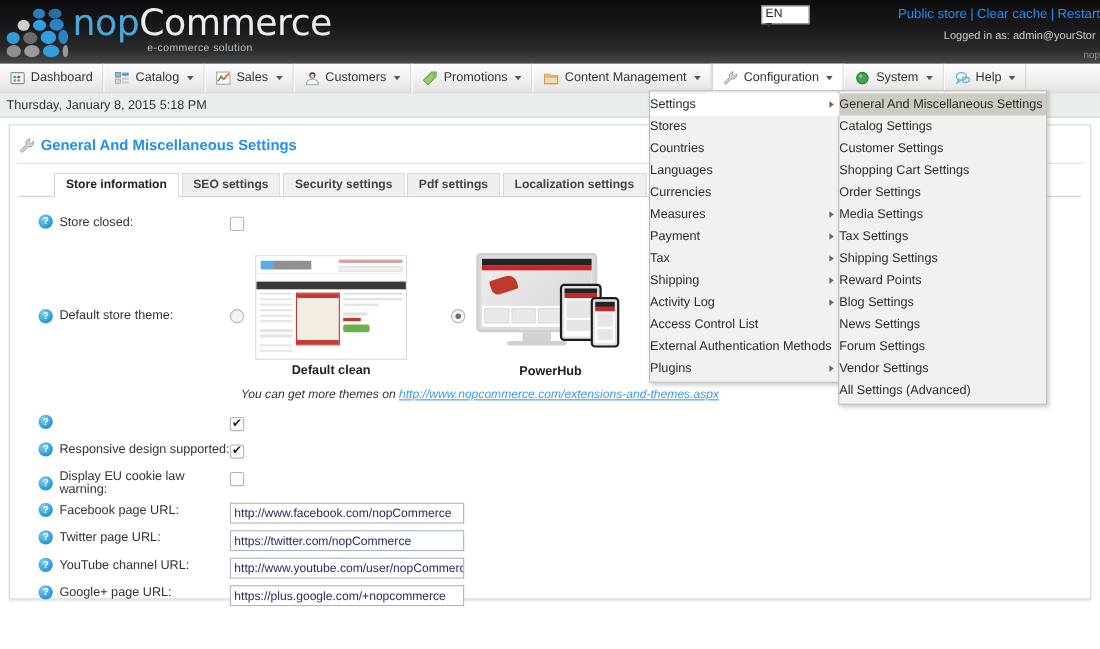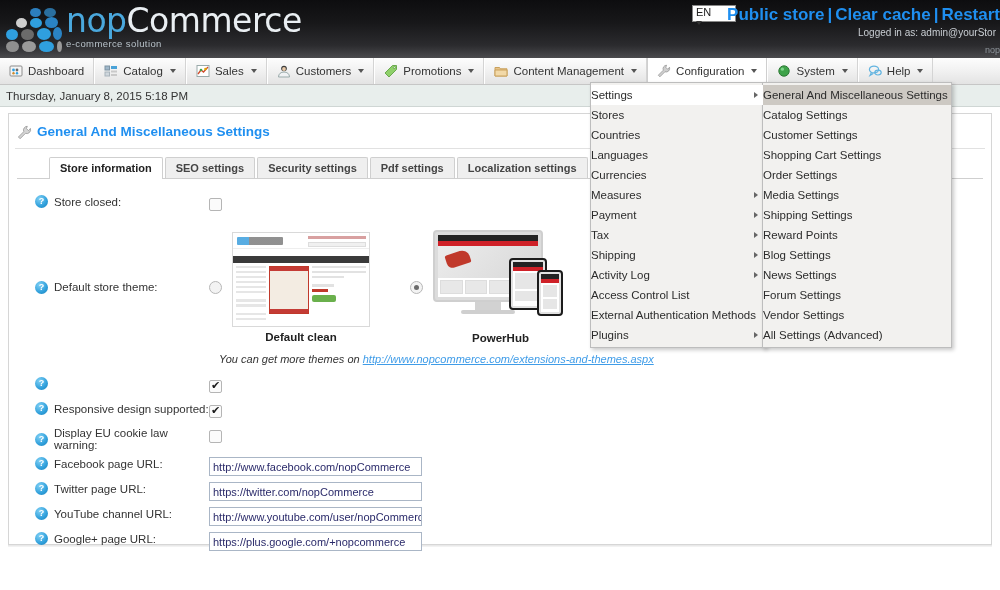--- a/index.html
+++ b/index.html
@@ -17,31 +17,31 @@
     position: absolute; left:0; top:0; width:1000px; height:58px;
     background: linear-gradient(to bottom, #0d0d0f 0%, #18181a 40%, #2b2b2e 78%, #4a4a4d 100%);
     overflow: hidden;
   }
   .logo-wrap { position:absolute; left:6px; top:4px; display:flex; align-items:flex-start; }
   .dots { position:relative; width:56px; height:44px; margin-top:4px; }
   .dots i { position:absolute; border-radius:50%; display:block; }
   .brand { margin-left:4px; line-height:1; }
   .brand .b1 { font-size:33px; color:#4aa8dd; letter-spacing:-0.5px; font-family:"DejaVu Sans", sans-serif;}
   .brand .b2 { font-size:33px; color:#e9eef2; letter-spacing:-0.5px; font-family:"DejaVu Sans", sans-serif;}
-  .tagline { margin-top:2px; text-align:left; font-size:9.5px; color:#b9c3ca; letter-spacing:0.4px; padding-right:4px;}
+  .tagline { margin-top:2px; text-align:center; font-size:9.5px; color:#b9c3ca; letter-spacing:0.4px; padding-right:4px;}
 
   .langsel {
     position:absolute; left:692px; top:5px; width:44px; height:17px;
     background:#fff; border:1px solid #888; font-size:11px; color:#222;
     display:flex; align-items:flex-start; padding:0 3px; gap:3px;flex-direction:column;
   }
   .langsel .cap { flex:1; }
   .caret-dn { width:0;height:0;border-left:3px solid transparent;border-right:3px solid transparent;border-top:4px solid #333; }
 
-  .toplinks { position:absolute; right:0px; top:5px; font-size:17px; font-weight:bold; color:#1f8ff0; white-space:nowrap; }
+  .toplinks { position:absolute; right:0px; top:5px; font-size:12px; font-weight:normal; color:#1f8ff0; white-space:nowrap; }
   .toplinks a { color:#1f8ff0; text-decoration:none; }
   .toplinks .sep { color:#1f8ff0; padding:0 3px;}
   .loggedin { position:absolute; right:4px; top:27px; font-size:10px; color:#c9ced3; white-space:nowrap; }
   .verline { position:absolute; right:0px; top:45px; font-size:9px; color:#8d949b; white-space:nowrap; }
 
   
   .menubar {
     position:absolute; left:0; top:58px; width:1000px; height:27px;
     background: linear-gradient(to bottom,#fdfdfd 0%, #f1f1f1 50%, #e3e3e3 100%);
     border-bottom:1px solid #c6c6c6;
@@ -590,20 +590,23 @@
       <div class="ddi">
           <span>Shopping Cart Settings</span>
         </div>
       <div class="ddi">
           <span>Order Settings</span>
         </div>
       <div class="ddi">
           <span>Media Settings</span>
         </div>
       <div class="ddi">
+          <span>Tax Settings</span>
+        </div>
+      <div class="ddi">
           <span>Shipping Settings</span>
         </div>
       <div class="ddi">
           <span>Reward Points</span>
         </div>
       <div class="ddi">
           <span>Blog Settings</span>
         </div>
       <div class="ddi">
           <span>News Settings</span>

